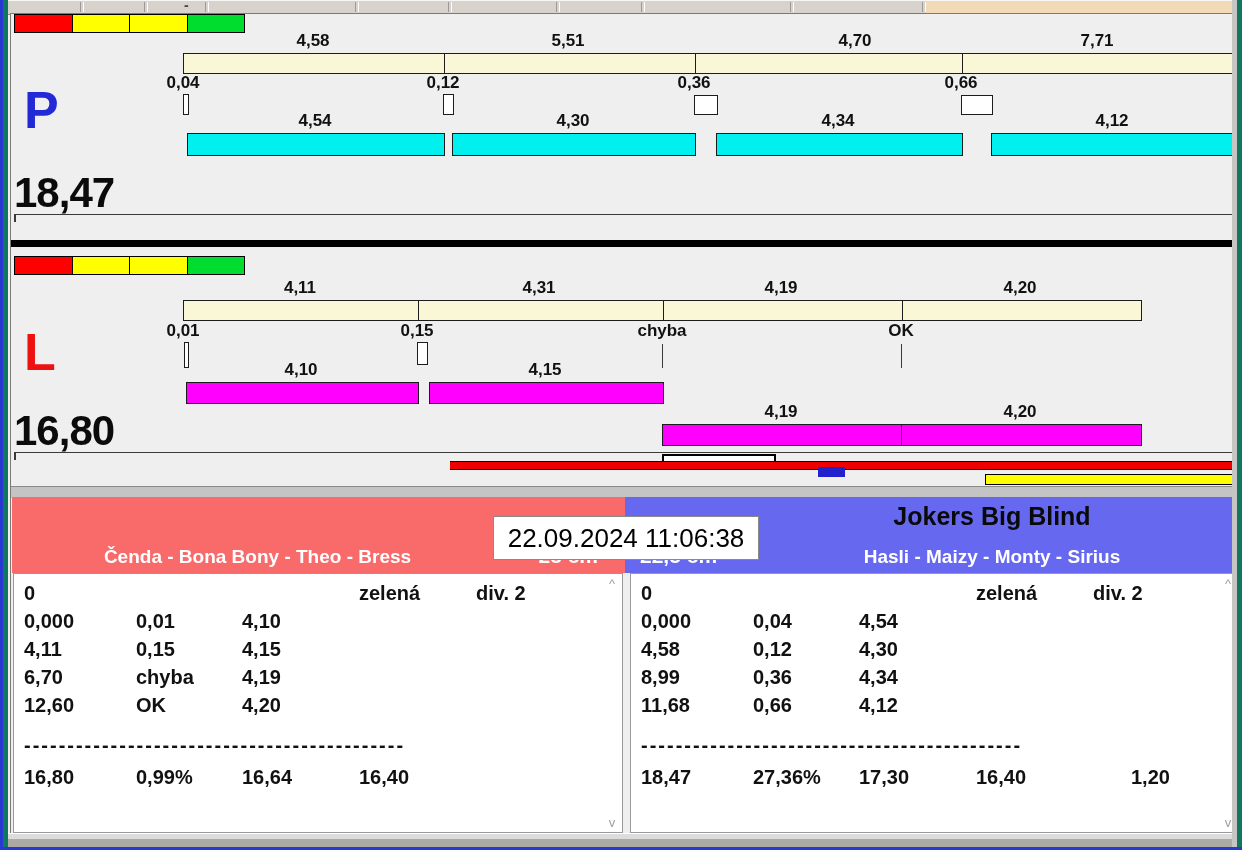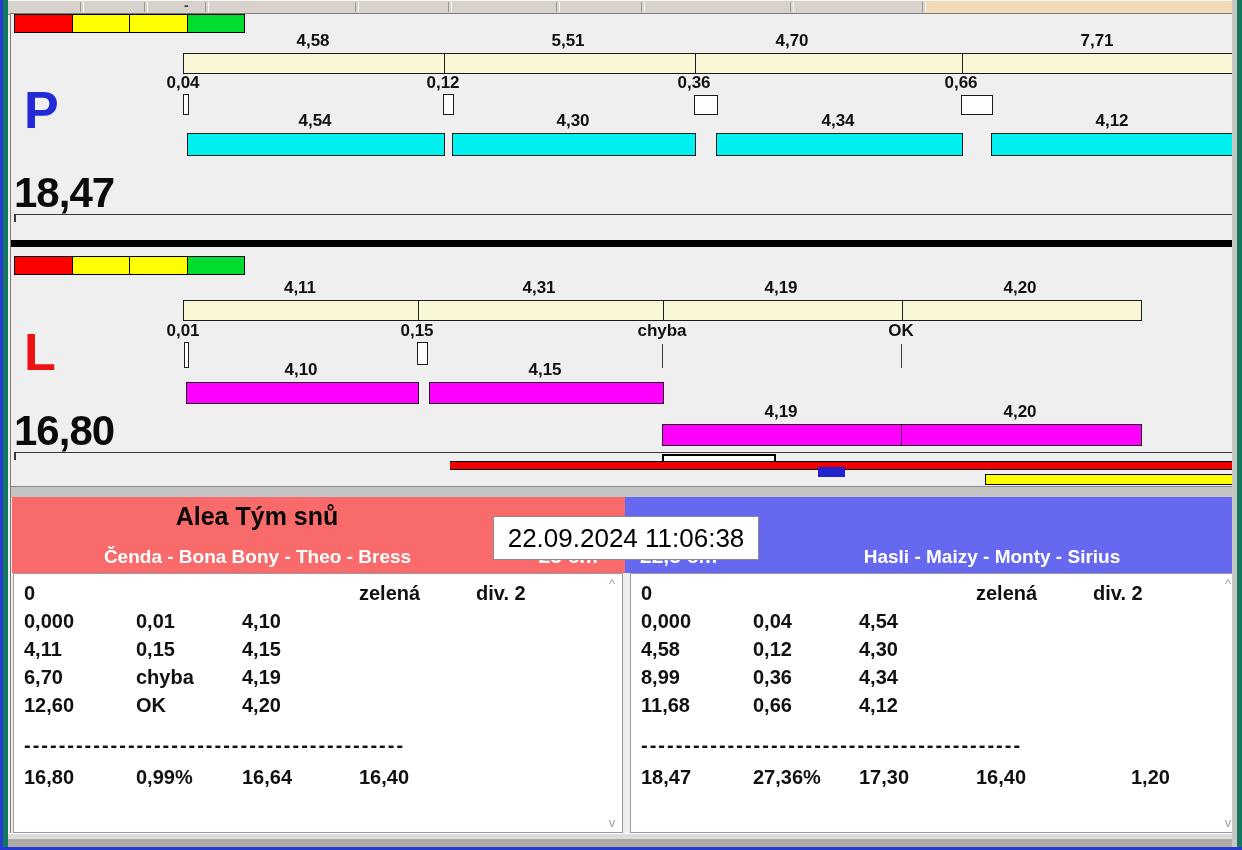--- a/index.html
+++ b/index.html
@@ -101,21 +101,21 @@
   <div>
     <div class="abs tl" style="left:14px;top:14px">
       <div class="tl-c" style="background:#FF0000"></div>
       <div class="tl-c" style="background:#FFFF00"></div>
       <div class="tl-c" style="background:#FFFF00"></div>
       <div class="tl-c" style="background:#00DD2E"></div>
     </div>
 
     <div class="abs lbl nowrap" style="left:253px;top:31px;width:120px">4,58</div>
     <div class="abs lbl nowrap" style="left:508px;top:31px;width:120px">5,51</div>
-    <div class="abs lbl nowrap" style="left:732px;top:31px;width:120px">4,70</div>
+    <div class="abs lbl nowrap" style="left:795px;top:31px;width:120px">4,70</div>
     <div class="abs lbl nowrap" style="left:1037px;top:31px;width:120px">7,71</div>
 
     <div class="abs ruler" style="left:183px;top:53px;width:1050px;height:19px">
       <div class="ruler-seg first" style="left:0;width:260px"></div>
       <div class="ruler-seg" style="left:260px;width:251px"></div>
       <div class="ruler-seg" style="left:511px;width:267px"></div>
       <div class="ruler-seg" style="left:778px;width:272px"></div>
     </div>
 
     <div class="abs lbl nowrap" style="left:138px;top:73px;width:90px">0,04</div>
@@ -200,25 +200,25 @@
     <div class="abs finish-red" style="left:450px;top:461px;width:787px;height:7px"></div>
     <div class="abs finish-blue" style="left:818px;top:467px;width:27px;height:10px"></div>
     <div class="abs finish-yellow" style="left:985px;top:474px;width:252px;height:9px"></div>
   </div>
 
   <div class="abs grey-strip" style="left:11px;top:486px;width:1226px;height:11px"></div>
 
   <div class="abs hdr hdr-red" style="left:12px;top:497px;width:613px"></div>
   <div class="abs hdr hdr-blue" style="left:625px;top:497px;width:612px"></div>
 
-  <div class="abs team-name nowrap" style="left:12px;top:502px;width:490px">Alea Tým snů</div>
   <div class="abs team-members nowrap" style="left:25px;top:546px;width:465px">Čenda - Bona Bony - Theo - Bress</div>
   <div class="abs team-dist nowrap" style="left:480px;top:544px;width:118px;text-align:right">25 cm</div>
 
   <div class="abs team-dist nowrap" style="left:640px;top:544px;width:120px;text-align:left">22,5 cm</div>
+  <div class="abs team-name nowrap" style="left:757px;top:502px;width:470px">Jokers Big Blind</div>
   <div class="abs team-members nowrap" style="left:757px;top:546px;width:470px">Hasli - Maizy - Monty - Sirius</div>
 
   <div class="abs tstamp nowrap" style="left:493px;top:516px;width:264px;height:42px">22.09.2024 11:06:38</div>
 
   <div class="abs logtable" style="left:13px;top:573px;width:608px;height:258px">
     <div class="trow" style="top:8px">
       <span class="cell" style="left:10px">0</span>
       <span class="cell" style="left:345px">zelená</span>
       <span class="cell" style="left:462px">div. 2</span>
     </div>

